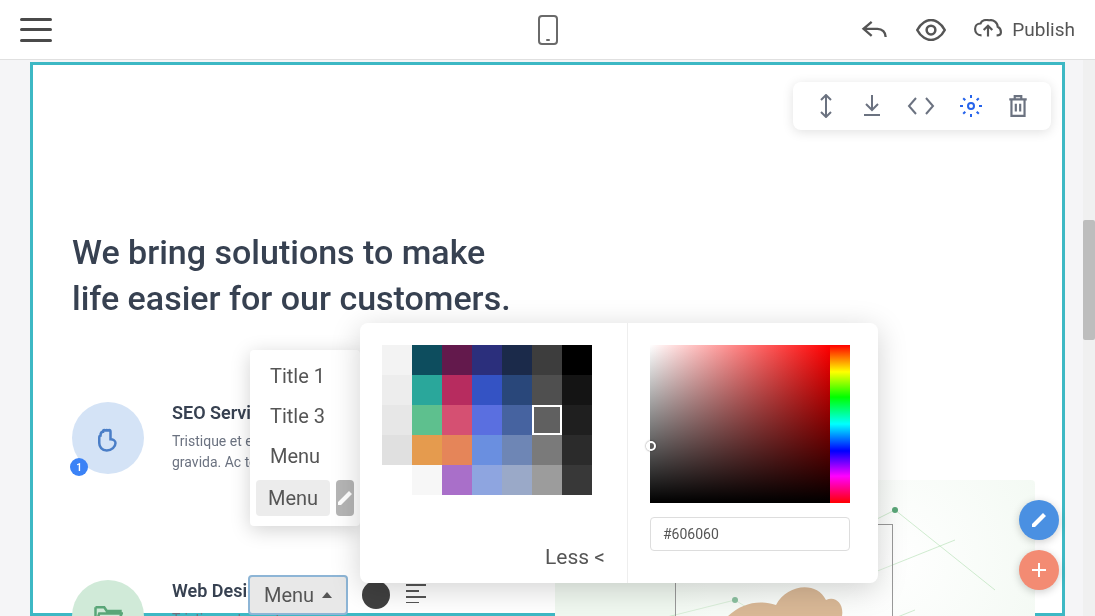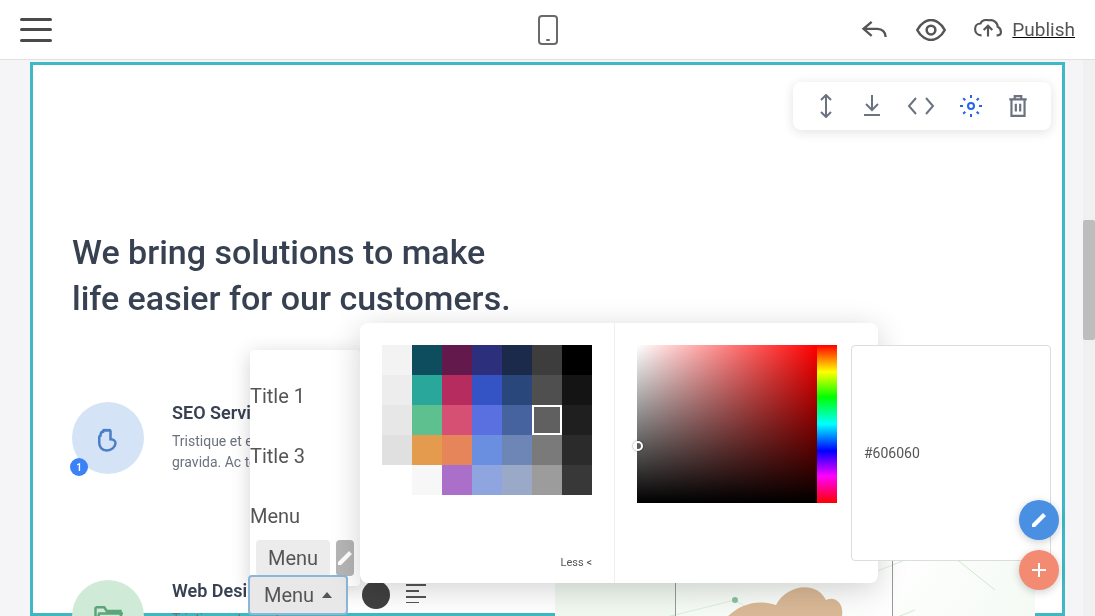--- a/index.html
+++ b/index.html
@@ -5,21 +5,21 @@
 * { margin: 0; padding: 0; box-sizing: border-box; font-family: -apple-system, BlinkMacSystemFont, "Segoe UI", Roboto, sans-serif; }
 body { width: 1095px; height: 616px; overflow: hidden; background: #fff; position: relative; }
 
 .top-bar { height: 60px; border-bottom: 1px solid #e0e0e0; display: flex; align-items: center; padding: 0 20px; justify-content: space-between; }
 .top-left { display: flex; align-items: center; }
 .hamburger { width: 32px; height: 24px; display: flex; flex-direction: column; justify-content: space-between; cursor: pointer; }
 .hamburger span { height: 3px; background: #4a4a4a; border-radius: 2px; }
 .top-center { position: absolute; left: 50%; transform: translateX(-50%); }
 .mobile-icon { width: 20px; height: 30px; border: 2px solid #6a6a6a; border-radius: 4px; position: relative; cursor: pointer; }
 .mobile-icon::after { content: ""; position: absolute; bottom: 2px; left: 50%; transform: translateX(-50%); width: 4px; height: 2px; background: #6a6a6a; border-radius: 1px; }
-.top-right { display: flex; align-items: center; gap: 28px; text-decoration: underline; }
+.top-right { display: flex; align-items: center; gap: 28px; }
 .icon-btn { cursor: pointer; color: #555; display: flex; align-items: center; }
 .publish { display: flex; align-items: center; gap: 10px; color: #555; font-size: 19px; cursor: pointer; }
 
 .canvas-wrap { position: relative; height: 556px; background: #f5f5f7; padding: 0 10px; }
 .scrollbar-track { position: absolute; right: 0; top: 0; width: 12px; height: 100%; background: #f0f0f0; }
 .scrollbar-thumb { position: absolute; right: 0; top: 160px; width: 12px; height: 120px; background: #bdbdbd; border-radius: 2px; }
 
 .selected-block { position: absolute; left: 30px; top: 2px; right: 30px; height: 554px; border: 3px solid #3db8c4; background: #fff; }
 
 .section-toolbar { position: absolute; right: 44px; top: 22px; background: #fff; border-radius: 8px; box-shadow: 0 2px 12px rgba(0,0,0,0.12); display: flex; gap: 24px; padding: 12px 22px; align-items: center; }
@@ -41,40 +41,40 @@
 .feature-text { max-width: 260px; }
 .feature-title { color:#374151; font-size:18px; font-weight:600; margin-bottom:8px; }
 .feature-desc { color:#6b7280; font-size:14px; line-height:1.5; }
 
 .illustration { position: absolute; left: 555px; top: 420px; width: 480px; height: 196px; overflow: hidden; border-radius: 4px; }
 .net-bg { position:absolute; inset:0; background: radial-gradient(circle at 70% 40%, #ffffff 0%, #f0f8f0 60%); }
 .inset-frame { position:absolute; left:120px; top:44px; width:218px; height:132px; border:1px solid #999; background: rgba(255,255,255,0.3); }
 
 
 .dropdown-panel { position:absolute; left:250px; top:290px; width:110px; background:#fff; border-radius:4px; box-shadow:0 4px 20px rgba(0,0,0,0.18); padding:6px 0; }
-.dropdown-panel .item { padding:8px 0; font-size:20px; color:#555; cursor:pointer;margin-top:20px; }
+.dropdown-panel .item { padding:8px 20px; font-size:20px; color:#555; cursor:pointer; }
 .menu-row { display:flex; align-items:center; gap:6px; padding:4px 6px; }
 .menu-badge { background:#ececec; padding:6px 12px; border-radius:4px; font-size:20px; color:#555; }
 .pencil-btn { width:36px; height:36px; background:#b5b5b5; border-radius:4px; display:flex; align-items:center; justify-content:center; color:#fff; cursor:pointer; }
 
 
 .menu-btn-wrap { position:absolute; left:248px; top:515px; display:flex; align-items:center; gap:14px; }
 .menu-dd { border:2px solid #8db5d6; background:#e8e8e8; border-radius:4px; padding:6px 14px; font-size:20px; color:#555; display:flex; align-items:center; gap:8px; cursor:pointer; }
 .caret-up { width:0; height:0; border-left:5px solid transparent; border-right:5px solid transparent; border-bottom:6px solid #555; }
 .color-swatch { width:28px; height:28px; border-radius:50%; background:#404040; cursor:pointer; }
 .align-btn { cursor:pointer; color:#555; }
 
 
 .popover { position:absolute; left:360px; top:263px; width:518px; height:260px; background:#fff; border-radius:8px; box-shadow:0 6px 30px rgba(0,0,0,0.18); display:flex; }
 .pop-left { width:268px; padding:22px; border-right:1px solid #eee; position:relative; }
 .swatches { display:grid; grid-template-columns: repeat(7, 30px); grid-auto-rows:30px; gap:0; }
 .sw { width:30px; height:30px; cursor:pointer; }
 .sw.sel { outline:2px solid #fff; outline-offset:-2px; box-shadow: inset 0 0 0 1px #000; }
-.less-link { position:absolute; right:22px; bottom:14px; color:#555; font-size:11px; cursor:pointer; }
-.pop-right { flex:1; padding:22px; display:flex; flex-direction:row; gap:14px; }
+.less-link { position:absolute; right:22px; bottom:14px; color:#555; font-size:21px; cursor:pointer; }
+.pop-right { flex:1; padding:22px; display:flex; flex-direction:column; gap:14px; }
 .sv-area { position:relative; width:200px; height:158px; display:flex; }
 .sv-grad { flex:1; background: linear-gradient(to bottom, rgba(0,0,0,0) 0%, #000 100%), linear-gradient(to right, #fff 0%, #ff0000 100%); position:relative; }
 .sv-cursor { position:absolute; width:10px; height:10px; border:2px solid #fff; border-radius:50%; left:-4px; top:96px; box-shadow:0 0 2px rgba(0,0,0,0.6); }
 .hue { width:20px; height:158px; background: linear-gradient(to bottom, #ff0000 0%, #ffff00 17%, #00ff00 33%, #00ffff 50%, #0000ff 67%, #ff00ff 83%, #ff0000 100%); cursor:pointer; }
 .hex-input { border:1px solid #ddd; border-radius:4px; padding:8px 12px; font-size:14px; color:#555; width:200px; }
 
 
 .fab { position:absolute; width:40px; height:40px; border-radius:50%; display:flex; align-items:center; justify-content:center; box-shadow:0 2px 8px rgba(0,0,0,0.2); cursor:pointer; color:#fff; }
 .fab.pencil { right:36px; bottom:76px; background:#4a90e2; }
 .fab.plus { right:36px; bottom:26px; background:#f38b73; }

